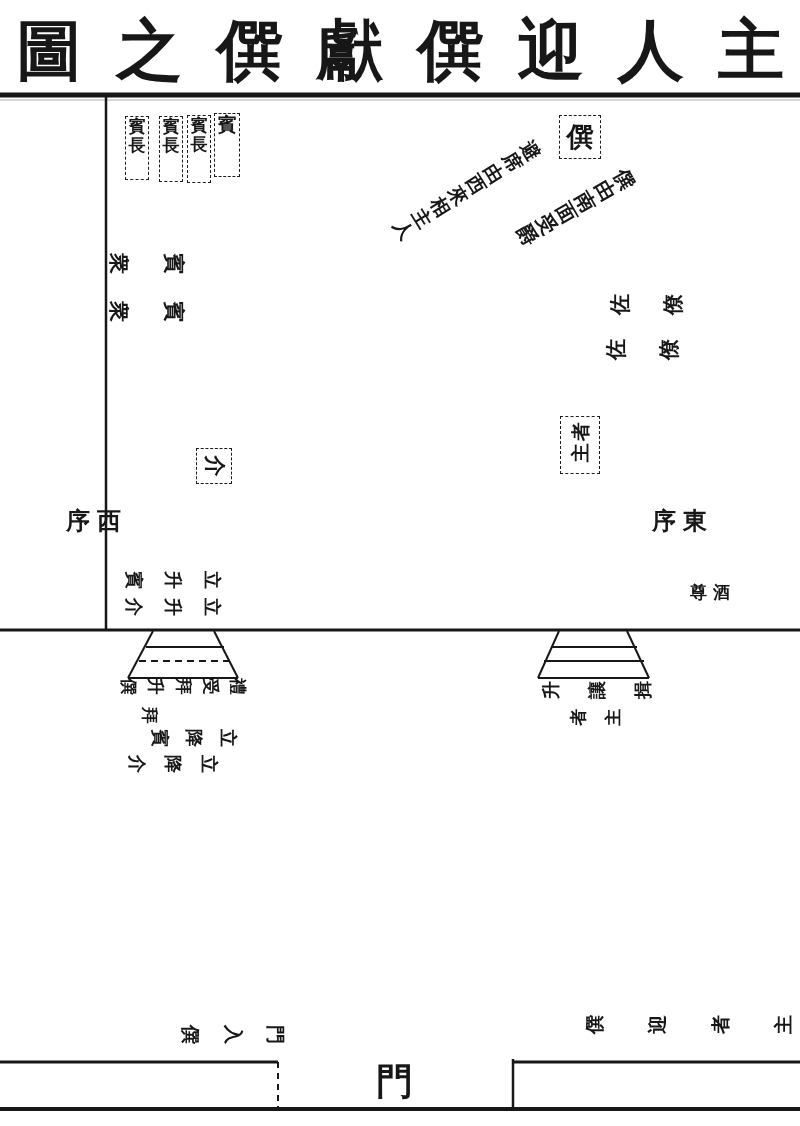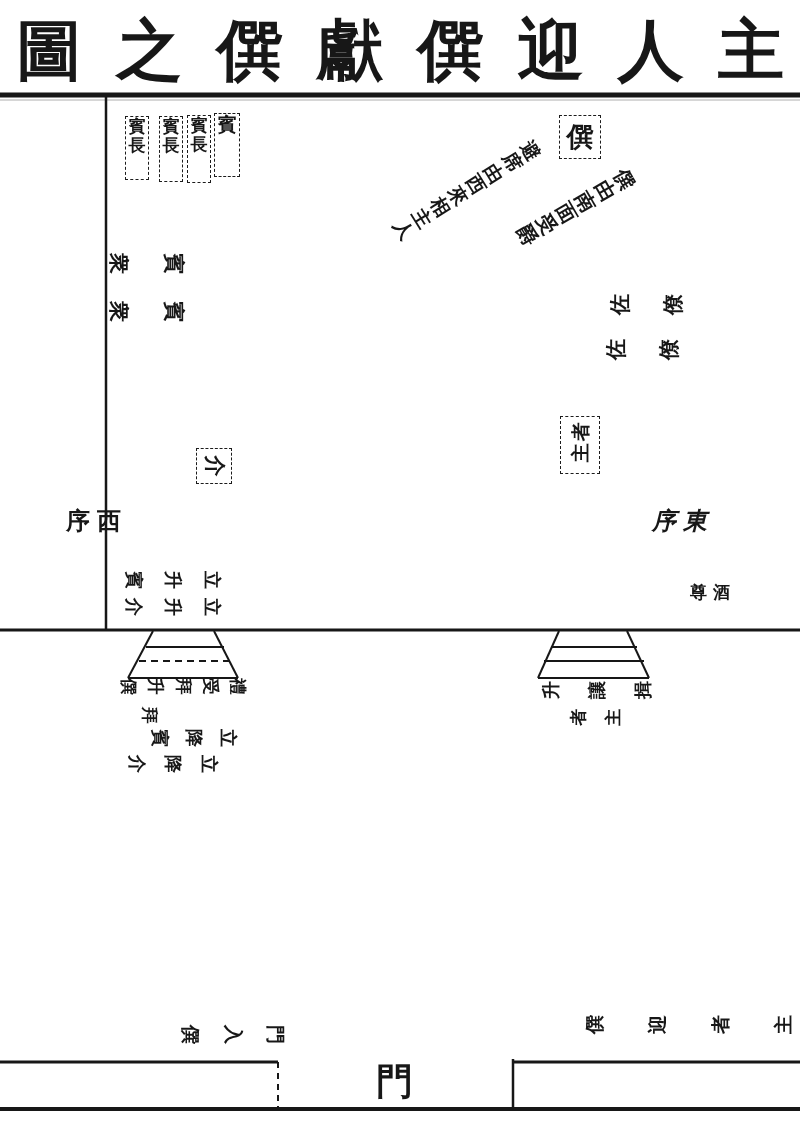--- a/index.html
+++ b/index.html
@@ -141,21 +141,21 @@
   <div class="bx center rcw" style="left:196px;top:448px;width:36px;height:36px;font-size:21px;" data-split="h">
       <span class="ch">介</span>
     </div>
 
   <div class="bx v rccw" style="left:560px;top:416px;width:40px;height:58px;font-size:19px;padding-top:4px;" data-split="v">
       <span class="ch">者</span>
       <span class="ch">主</span>
     </div>
 
   <div class="lbl" style="left:66px;top:508px;font-size:24px;letter-spacing:7px;">序西</div>
-  <div class="lbl" style="left:652px;top:508px;font-size:24px;letter-spacing:7px;font-style:italic;">序東</div>
+  <div class="lbl" style="left:652px;top:508px;font-size:24px;letter-spacing:7px;">序東</div>
 
   <div class="lbl" style="left:690px;top:584px;font-size:17px;letter-spacing:6px;">尊酒</div>
 
   <div class="lbl h rcw" style="left:124px;top:570px;width:96px;font-size:18px;" data-split="h">
       <span class="ch">賓</span>
       <span class="ch">升</span>
       <span class="ch">立</span>
     </div>
   <div class="lbl h rcw" style="left:124px;top:597px;width:96px;font-size:18px;" data-split="h">
       <span class="ch">介</span>

